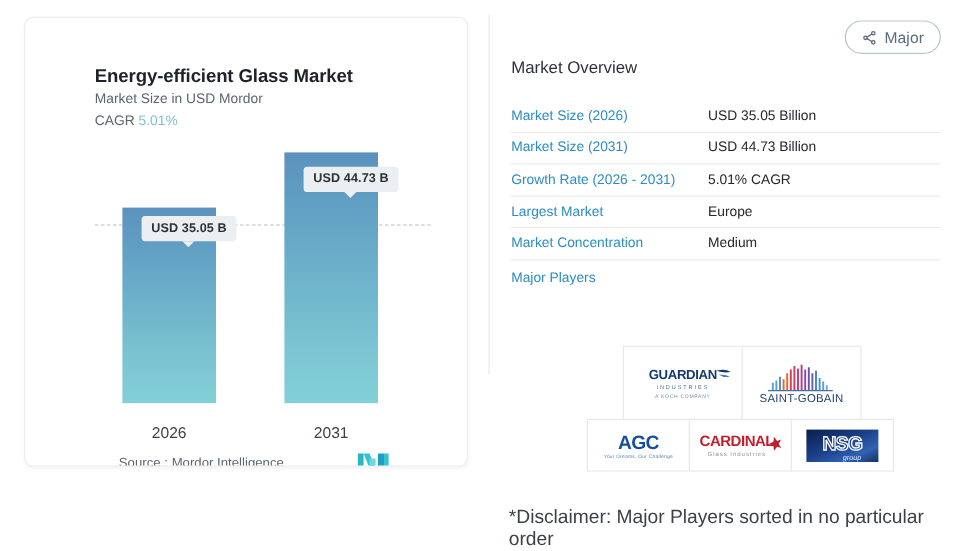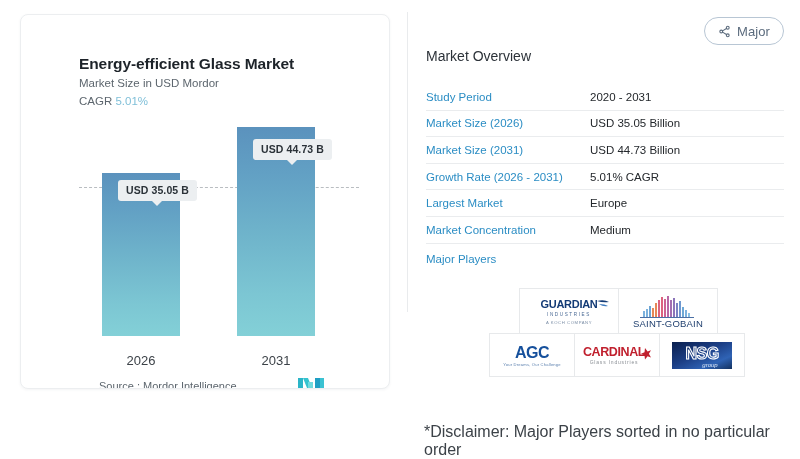--- a/index.html
+++ b/index.html
@@ -131,21 +131,21 @@
 
   
   .logos { position: absolute; left: 519px; top: 288px; width: 228px; }
   .logo-row { display: flex; }
   .logo-cell {
     border: 1px solid #e7e9eb;
     background: #fff;
     display: flex; align-items: center; justify-content: center;
     overflow: hidden;
   }
-  .lr1 .logo-cell { width: 100px; height: 46px; }
+  .lr1 .logo-cell { width: 100px; height: 62px; }
   .lr2 { margin-top: -1px; margin-left: -30px; }
   .lr2 .logo-cell { width: 86px; height: 44px; }
   .lr1 .logo-cell + .logo-cell { margin-left: -1px; }
   .lr2 .logo-cell + .logo-cell { margin-left: -1px; }
 
   .disclaimer {
     position: absolute; left: 424px; top: 423px;
     font-size: 16px; color: #3c4248;
   }
 </style>
@@ -195,24 +195,20 @@
       <polygon points="17,1 22,1 22,16 17,16" fill="#1f9fc4"></polygon>
       <polygon points="22,1 26,1 26,16 22,16" fill="#3bc2d2"></polygon>
     </svg>
   </div>
 
   <div class="divider"></div>
 
   <div class="overview-title">Market Overview</div>
 
   <div class="table">
-    <div class="trow">
-      <div class="tlabel">Study Period</div>
-      <div class="tvalue">2020 - 2031</div>
-    </div>
     <div class="trow">
       <div class="tlabel">Market Size (2026)</div>
       <div class="tvalue">USD 35.05 Billion</div>
     </div>
     <div class="trow">
       <div class="tlabel">Market Size (2031)</div>
       <div class="tvalue">USD 44.73 Billion</div>
     </div>
     <div class="trow">
       <div class="tlabel">Growth Rate (2026 - 2031)</div>

